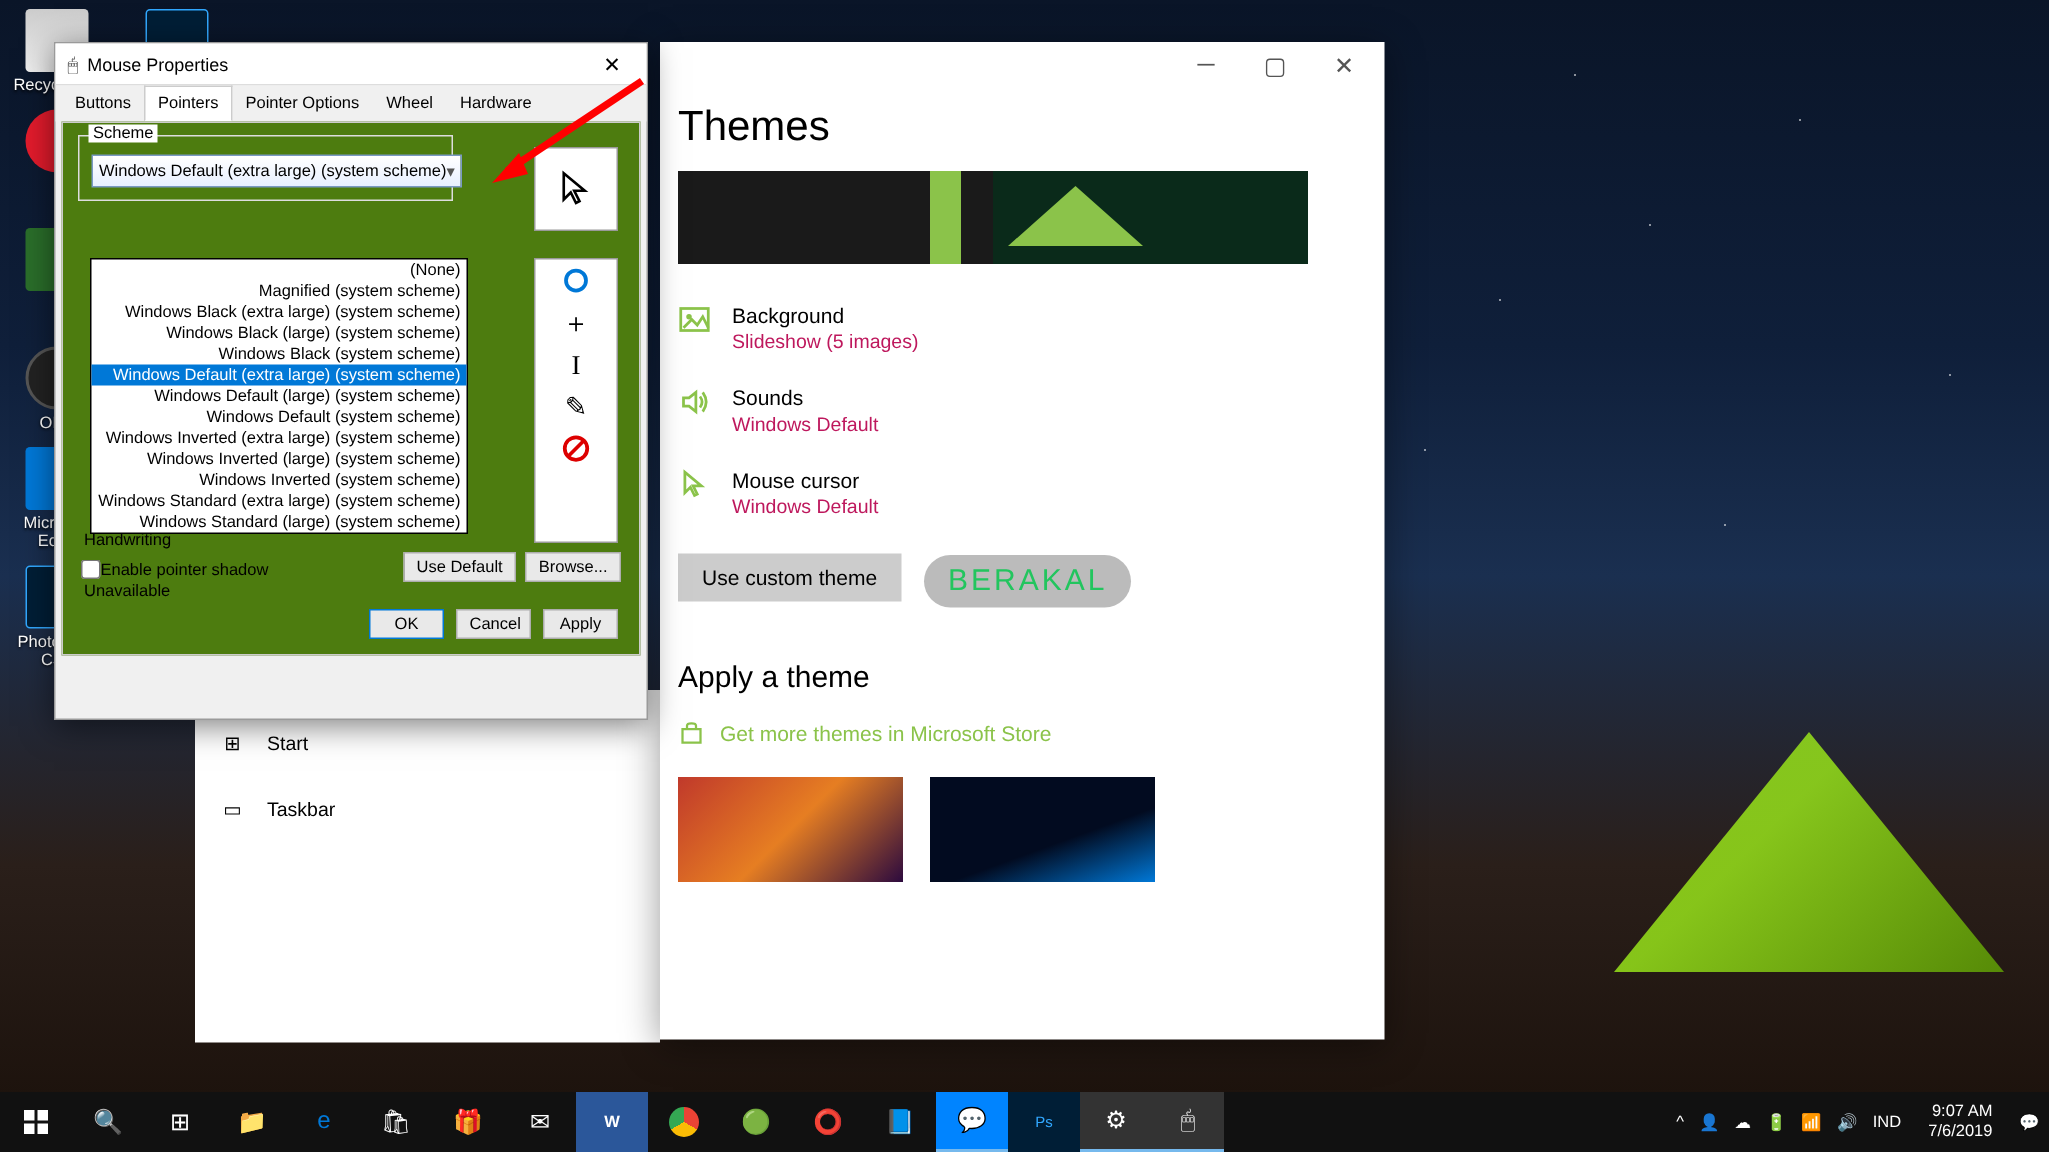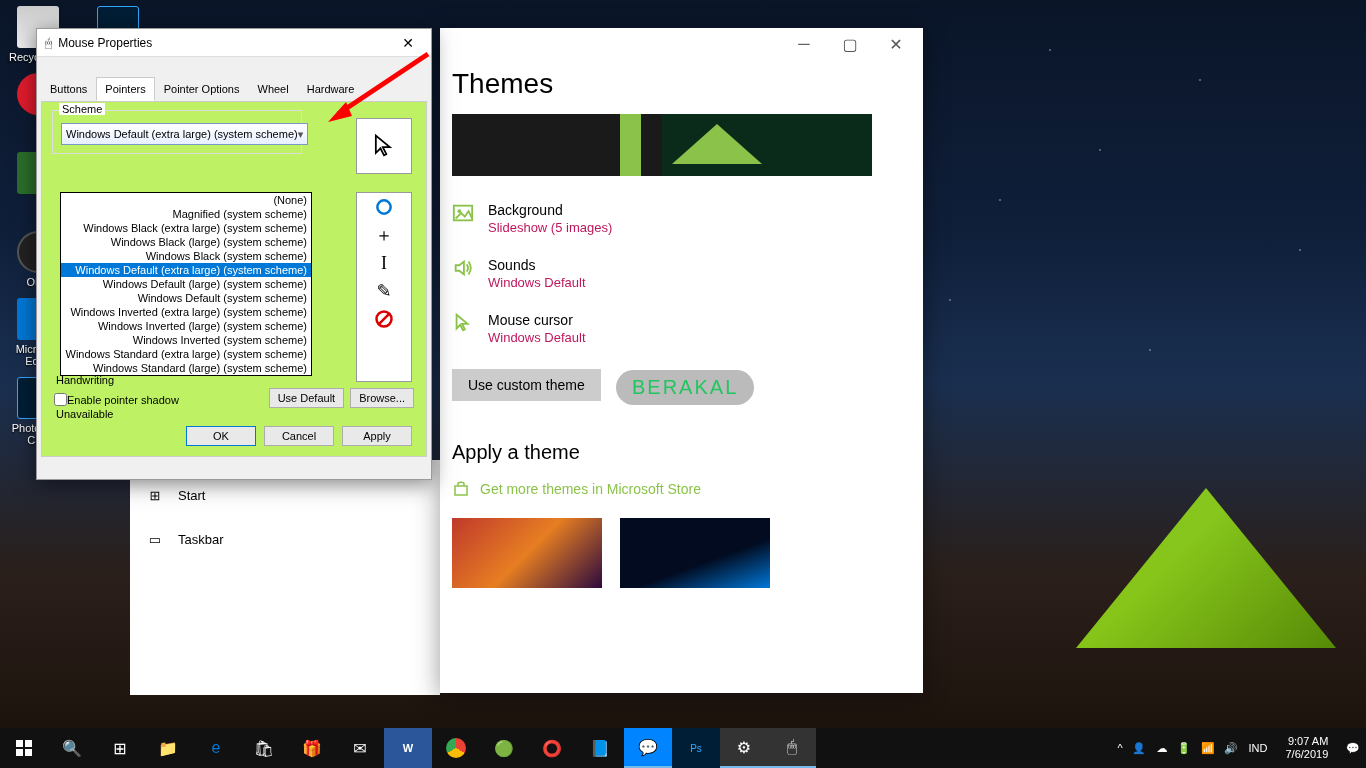--- a/index.html
+++ b/index.html
@@ -76,41 +76,41 @@
 .side-item{display:flex;align-items:center;gap:14px;padding:10px 16px;font-size:13px;color:#000;cursor:pointer;}
 .side-item .si{width:18px;height:18px;display:flex;align-items:center;justify-content:center;}
 
 
 .mouse-dialog{
   position:absolute; left:36px; top:28px; width:396px; height:452px;
   background:#f0f0f0; border:1px solid #9a9a9a; box-shadow:0 4px 20px rgba(0,0,0,0.5);
 }
 .md-title{height:28px;background:#fff;display:flex;align-items:center;padding:0 8px;font-size:12px;border-bottom:1px solid #ddd;}
 .md-title .mx{margin-left:auto;width:30px;text-align:center;cursor:pointer;font-size:14px;}
-.md-tabs{display:flex;background:#f0f0f0;padding:20px 4px 0;font-size:11px;}
+.md-tabs{display:flex;background:#f0f0f0;padding:0 4px 0;font-size:11px;}
 .md-tab{padding:5px 8px;cursor:pointer;border:1px solid transparent;}
 .md-tab.active{background:#fff;border:1px solid #ccc;border-bottom:1px solid #fff;}
-.md-body{background:#bef264;margin:0 4px 4px;padding:8px 10px 10px;border:1px solid #ccc;height:356px;position:relative;}
+.md-body{background:#4d7c0f;margin:0 4px 4px;padding:8px 10px 10px;border:1px solid #ccc;height:356px;position:relative;}
 .scheme-group{font-size:11px;padding:4px 8px 8px;border:1px solid #ddd;position:relative;}
 .scheme-group .lg{position:absolute;top:-8px;left:6px;background:#fff;padding:0 3px;}
 .scheme-row{display:flex;gap:6px;align-items:center;margin-top:8px;}
 .scheme-select{flex:1;height:22px;border:1px solid #7a99c4;background:linear-gradient(#fff,#e8f0ff);font-size:11px;padding:0 4px;display:flex;align-items:center;justify-content:space-between;cursor:pointer;}
 .scheme-select .chev{color:#555;}
 .preview-box{width:56px;height:56px;border:1px solid #999;background:#fff;display:flex;align-items:center;justify-content:center;font-size:28px;position:absolute;right:14px;top:16px;}
 .dropdown-list{position:absolute;left:18px;top:90px;width:252px;border:1px solid #000;background:#fff;font-size:11px;z-index:10;}
 .dl-item{padding:1px 4px;cursor:pointer;white-space:nowrap;text-align:right;}
 .dl-item.selected{background:#0078d7;color:#fff;}
 .customize-list{position:absolute;right:14px;top:90px;bottom:74px;width:56px;border:1px solid #999;overflow-y:scroll;background:#fff;}
 .cl-item{height:28px;display:flex;align-items:center;justify-content:center;font-size:18px;}
 .cl-label{position:absolute;left:14px;font-size:11px;}
 .chk-row{position:absolute;bottom:50px;left:12px;font-size:11px;display:flex;align-items:center;gap:0;}
 .md-right-buttons{position:absolute;bottom:48px;right:12px;display:flex;gap:6px;}
 .md-btn{font-size:11px;padding:3px 8px;background:#e9e9e9;border:1px solid #adadad;cursor:pointer;}
 .md-footer{position:absolute;bottom:10px;right:14px;display:flex;gap:8px;}
-.md-footer .md-btn{width:70px;}
+.md-footer .md-btn{width:50px;}
 .md-footer .md-btn.ok{border:1px solid #0078d7;}
 .arrow-annot{position:absolute;left:318px;top:44px;z-index:50;pointer-events:none;}
 
 
 .taskbar{position:absolute;left:0;right:0;bottom:0;height:40px;background:#111;display:flex;align-items:center;color:#fff;}
 .tb-item{width:48px;height:40px;display:flex;align-items:center;justify-content:center;cursor:pointer;}
 .tb-item.active{background:#333;border-bottom:2px solid #76b9ed;}
 .tb-tray{margin-left:auto;display:flex;align-items:center;gap:10px;padding:0 6px;font-size:11px;}
 .tb-clock{text-align:right;line-height:1.2;padding:0 8px;}
 </style>

